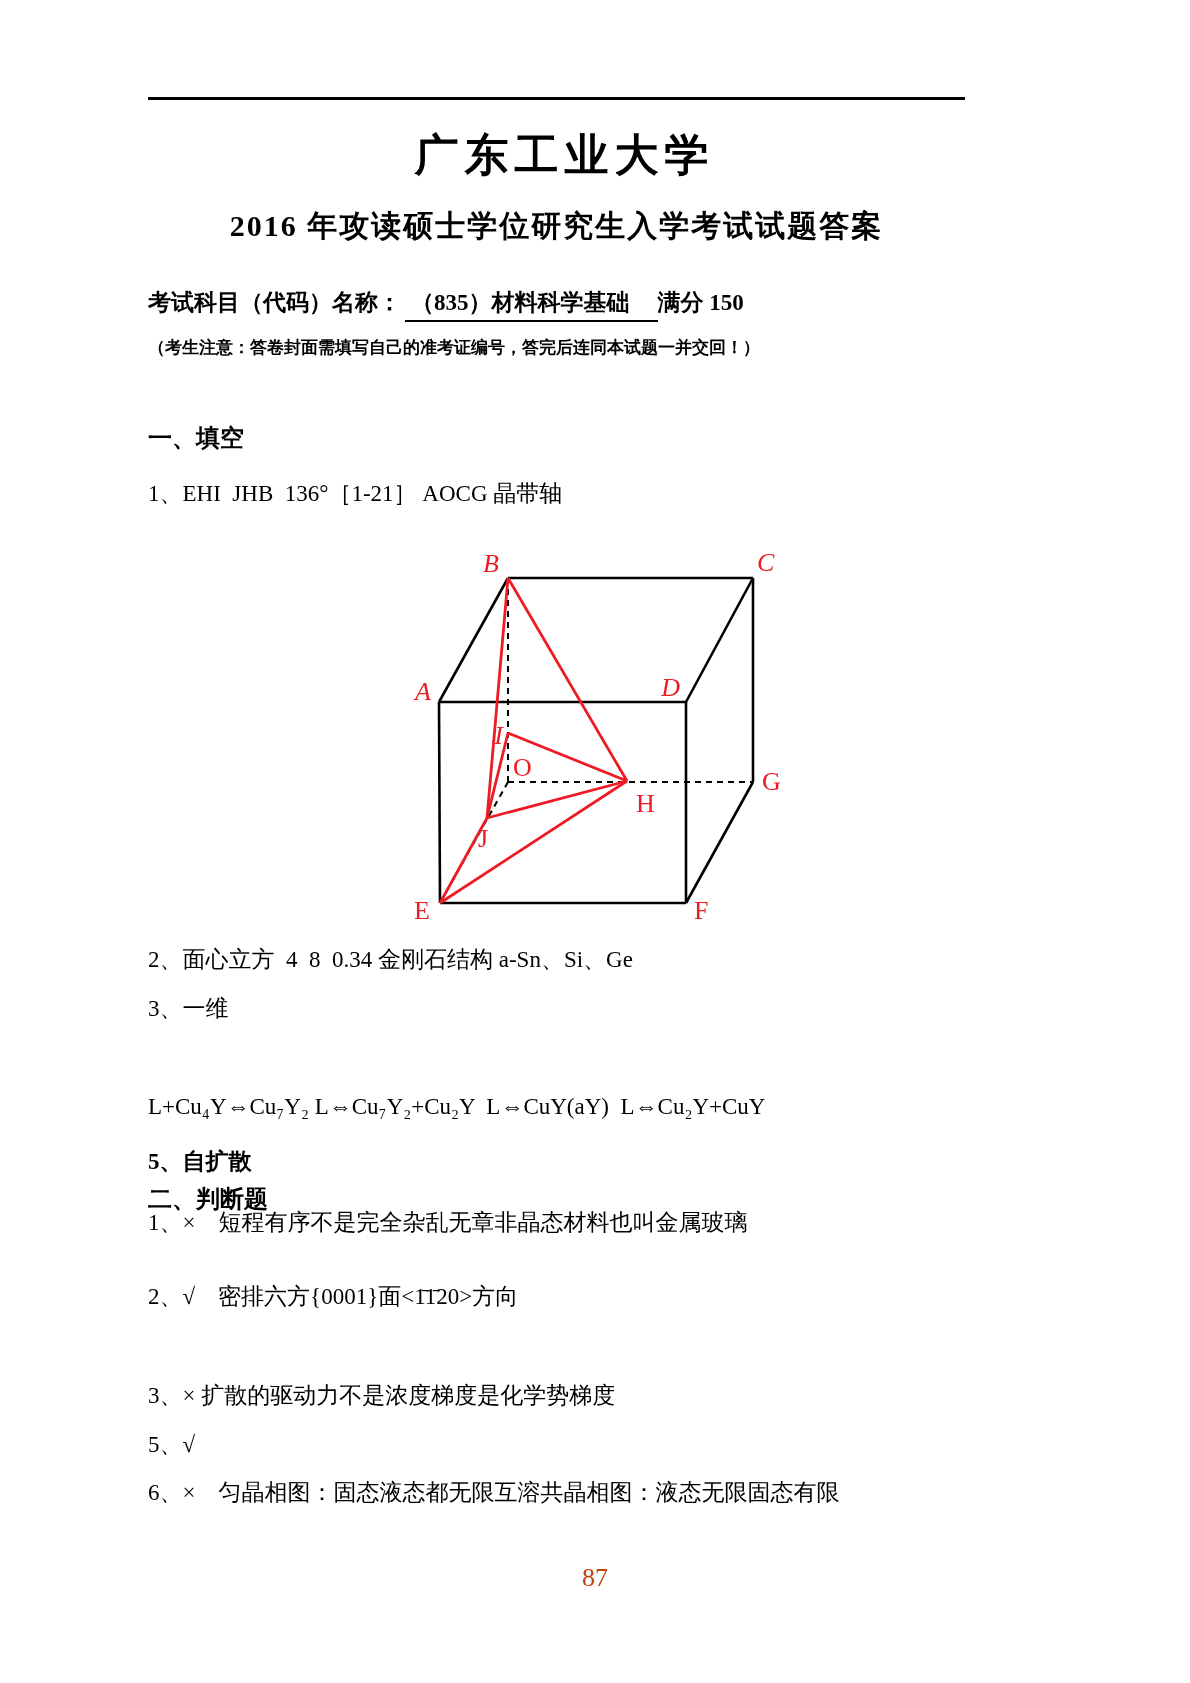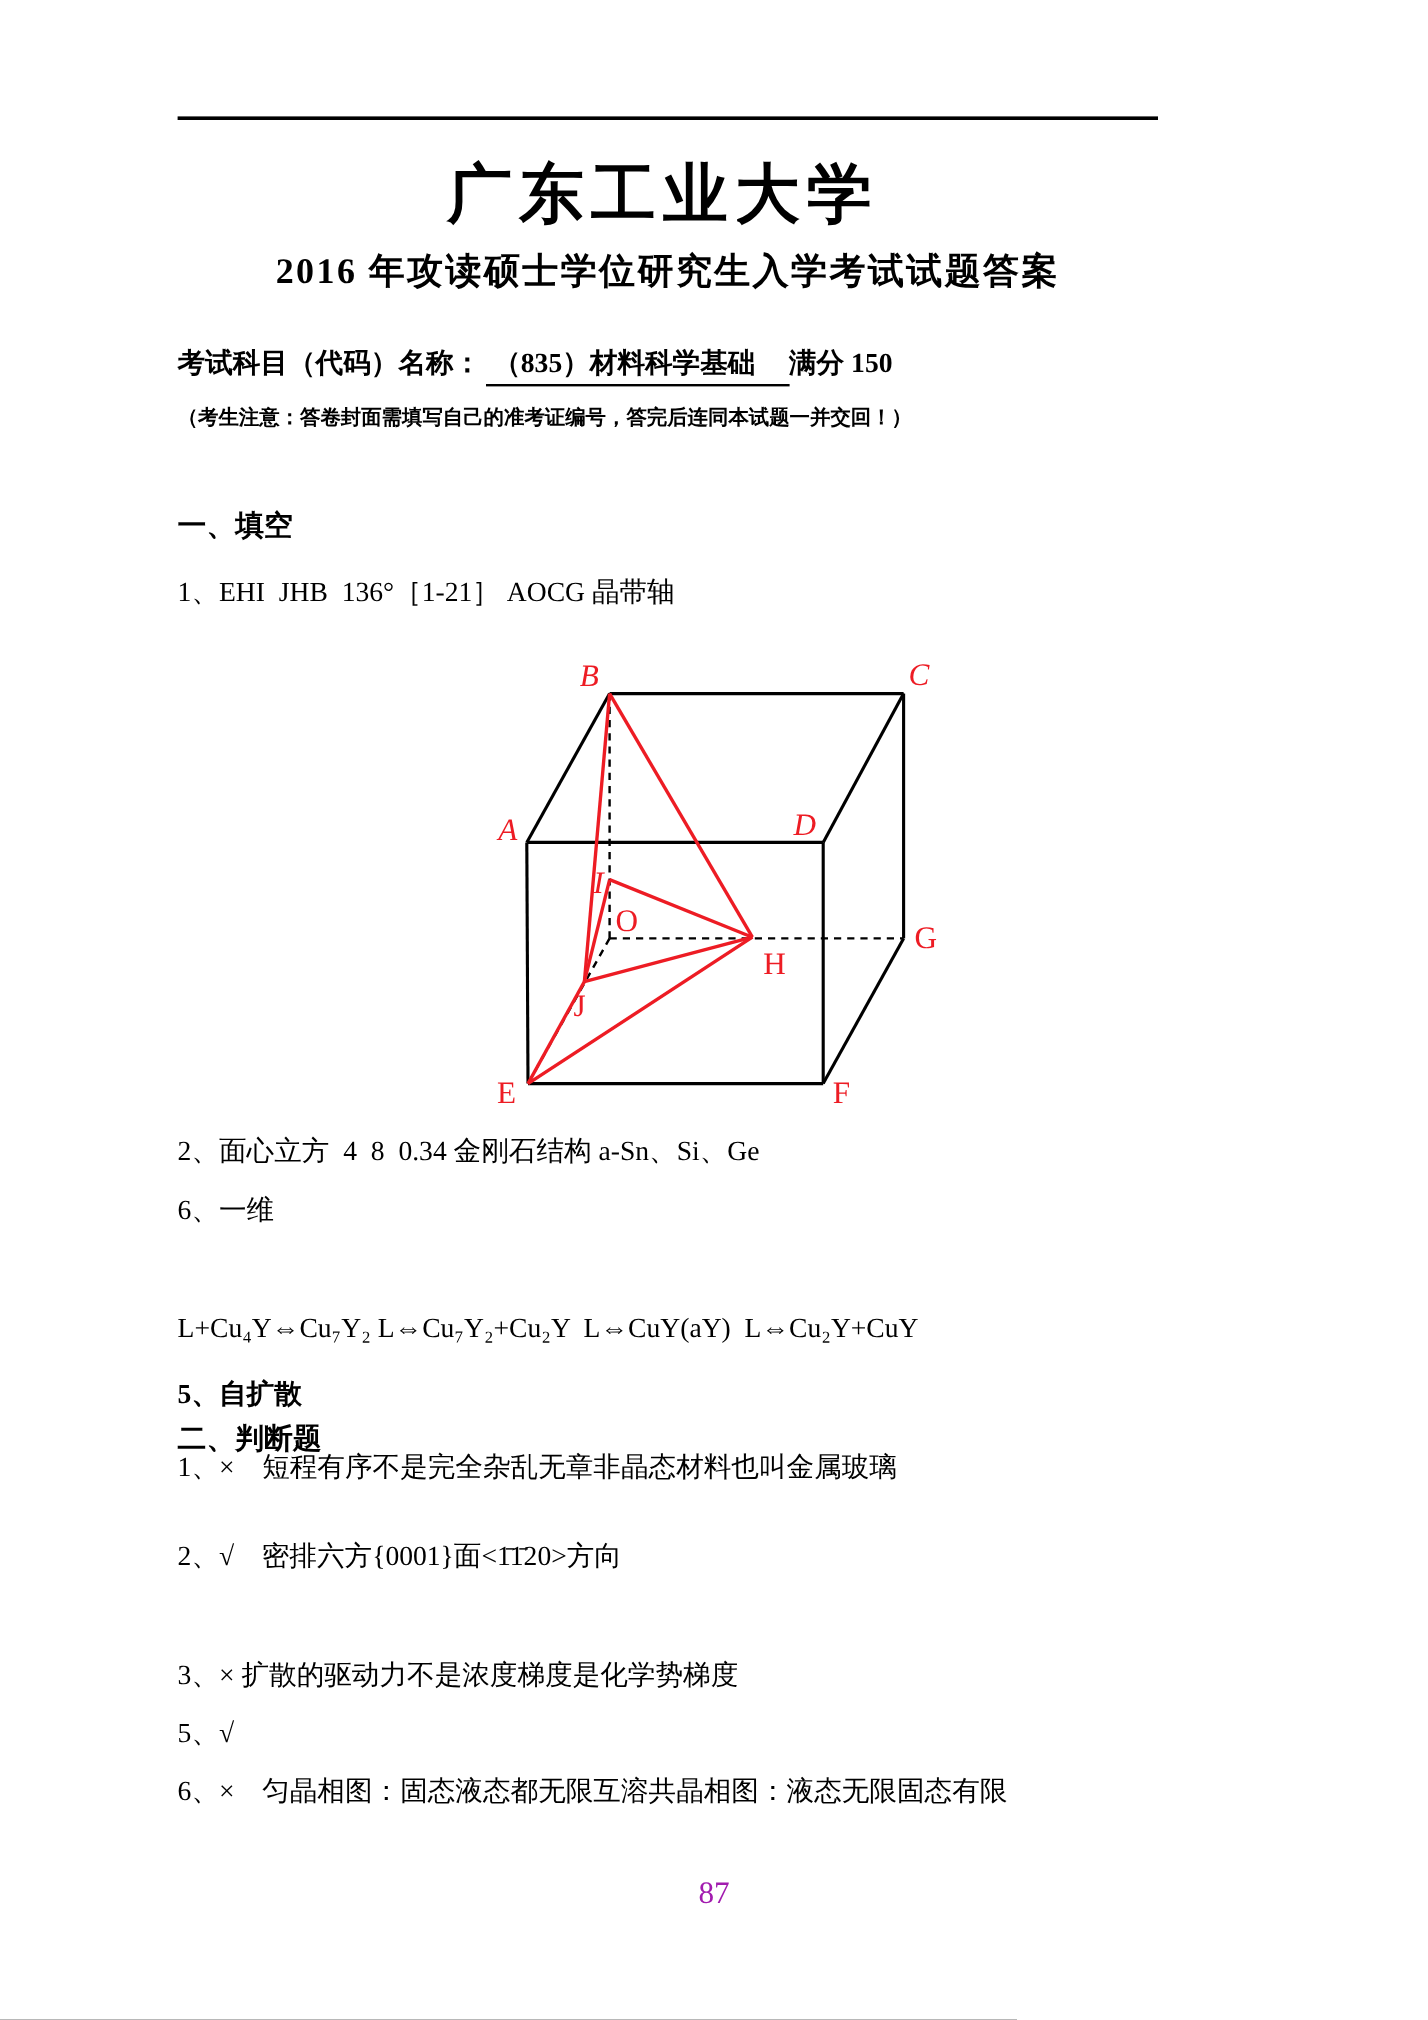--- a/index.html
+++ b/index.html
@@ -8,38 +8,38 @@
     width:1190px;height:1683px;
     margin:0 auto;
     background:#ffffff;
     font-family:"Liberation Serif","DejaVu Serif",serif;
     color:#000;
     overflow:hidden;
   }
   .abs{position:absolute;white-space:pre-wrap;}
   .rule{position:absolute;left:148px;top:97px;width:817px;height:3px;background:#000;}
   .title{
-    left:144px;top:126px;width:817px;
-    text-align:center;font-size:54px;font-weight:700;letter-spacing:6px;
+    left:156px;top:126px;width:817px;
+    text-align:center;font-size:44px;font-weight:700;letter-spacing:6px;
   }
   .subtitle{
     left:148px;top:206px;width:817px;
     text-align:center;font-size:30px;font-weight:700;letter-spacing:2px;
   }
   .subject{left:148px;top:287px;font-size:23px;font-weight:700;}
   .subject .uval{
     display:inline-block;border-bottom:2.5px solid #000;
     padding:0 28px 2px 6px;margin-left:4px;
   }
   .subject .score{}
   .notice{left:148px;top:336px;font-size:17px;font-weight:700;}
   .h1{left:148px;top:422px;font-size:24px;font-weight:700;}
   .bline{left:148px;font-size:23px;font-weight:400;}
   .h2{left:148px;top:1183px;font-size:24px;font-weight:700;}
-  .pageno{left:0;top:1563px;width:1190px;text-align:center;font-size:26px;color:#a21caf;}
+  .pageno{left:0;top:1563px;width:1190px;text-align:center;font-size:26px;color:#c2410c;}
   svg.diagram{position:absolute;left:390px;top:540px;pointer-events:none;}
   svg.diagram text{
     font-family:"Liberation Serif","DejaVu Serif",serif;
     font-size:26px;
   }
 </style>
 </head>
 <body>
 
 <div class="page">
@@ -83,21 +83,21 @@
       <text x="503" y="744" fill="#ed1c24" text-anchor="end" font-style="italic">I</text>
       <text x="513" y="776" fill="#ed1c24" text-anchor="start">O</text>
       <text x="636" y="812" fill="#ed1c24" text-anchor="start">H</text>
       <text x="762" y="790" fill="#ed1c24" text-anchor="start">G</text>
       <text x="483" y="847" fill="#ed1c24" text-anchor="middle">J</text>
       <text x="430" y="919" fill="#ed1c24" text-anchor="end">E</text>
       <text x="694" y="919" fill="#ed1c24" text-anchor="start">F</text>
     </svg>
 
   <div class="abs bline" style="top:944px;">2、面心立方  4  8  0.34 金刚石结构 a-Sn、Si、Ge</div>
-  <div class="abs bline" style="top:993px;">6、一维</div>
+  <div class="abs bline" style="top:993px;">3、一维</div>
   <div class="abs bline" style="top:1094px;">L+Cu₄Y⇔Cu₇Y₂ L⇔Cu₇Y₂+Cu₂Y  L⇔CuY(aY)  L⇔Cu₂Y+CuY</div>
   <div class="abs bline" style="top:1146px;font-weight:bold;">5、自扩散</div>
 
   <div class="abs h2">二、判断题</div>
   <div class="abs bline" style="top:1207px;">1、×　短程有序不是完全杂乱无章非晶态材料也叫金属玻璃</div>
   <div class="abs bline" style="top:1281px;">2、√　密排六方{0001}面&lt;1̄1̄20&gt;方向</div>
   <div class="abs bline" style="top:1380px;">3、× 扩散的驱动力不是浓度梯度是化学势梯度</div>
   <div class="abs bline" style="top:1429px;">5、√</div>
   <div class="abs bline" style="top:1477px;">6、×　匀晶相图：固态液态都无限互溶共晶相图：液态无限固态有限</div>
 

